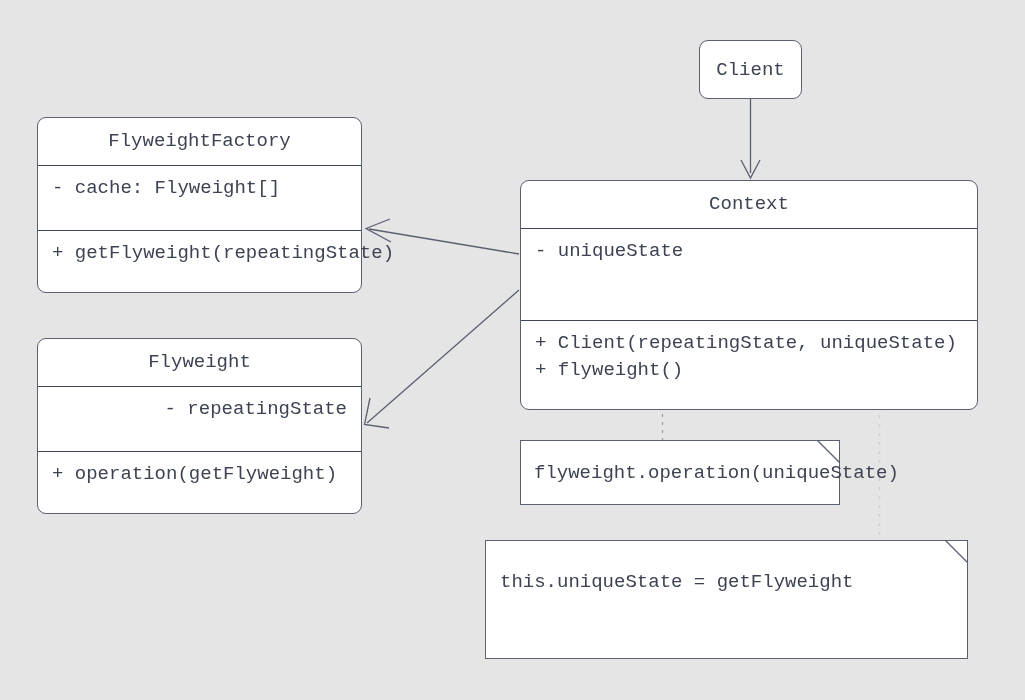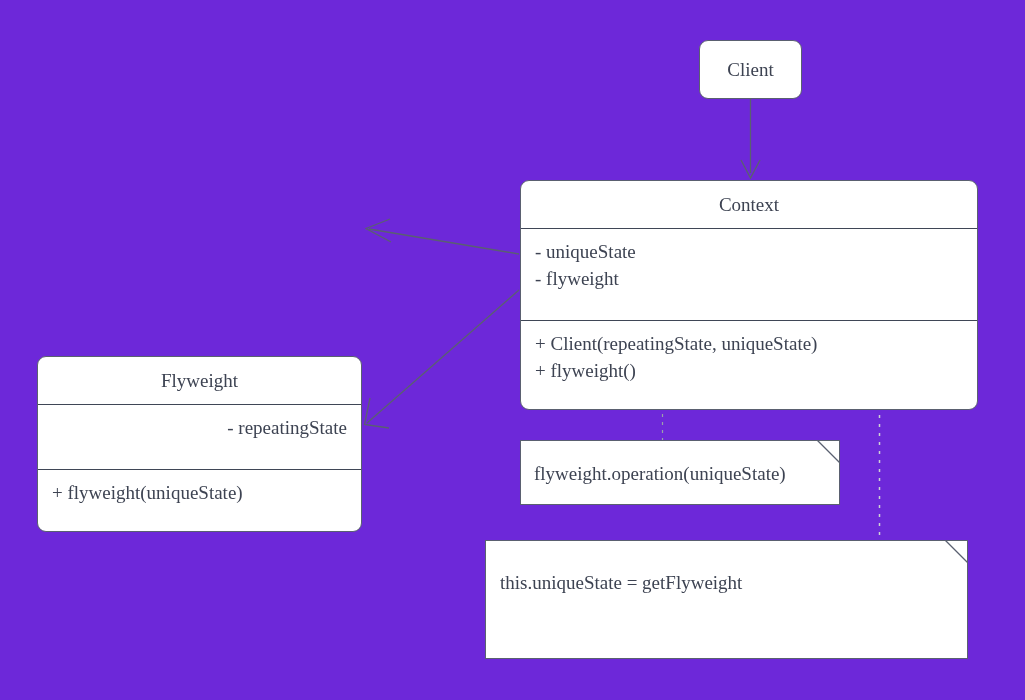--- a/index.html
+++ b/index.html
@@ -4,23 +4,23 @@
 <style>
   html, body {
     margin: 0;
     padding: 0;
     background: #ffffff;
   }
   #canvas {
     position: relative;
     width: 1025px;
     height: 700px;
-    background: #6d28d9;
+    background: #e5e5e5;
     overflow: hidden;
-    font-family: Liberation Serif, serif;
+    font-family: Liberation Mono, monospace;
     color: #3d4352;
   }
   #edges {
     position: absolute;
     left: 0;
     top: 0;
     width: 1025px;
     height: 700px;
     pointer-events: none;
   }
@@ -108,36 +108,44 @@
 
     <g>
       <line x1="879.5" y1="352" x2="879.5" y2="540" stroke="#cdd0d6" stroke-width="1.5" stroke-dasharray="3 6"></line>
     </g>
   </svg>
 
   <div class="node client-box" style="left:699px; top:40px; width:103px; height:59px;">
     <span>Client</span>
   </div>
 
+  <div class="node classbox" style="left:37px; top:117px; width:325px; height:176px;">
+    <div class="compartment class-title">FlyweightFactory</div>
+    <div class="compartment" style="height:65px;">
+      <div class="member">- cache: Flyweight[]</div>
+    </div>
+    <div class="compartment" style="height:62px;">
+      <div class="member">+ getFlyweight(repeatingState)</div>
+    </div>
+  </div>
 
-  <div class="node classbox" style="left:37px; top:356px; width:325px; height:176px;">
+  <div class="node classbox" style="left:37px; top:338px; width:325px; height:176px;">
     <div class="compartment class-title">Flyweight</div>
     <div class="compartment" style="height:65px;text-align:right;">
       <div class="member">- repeatingState</div>
     </div>
     <div class="compartment" style="height:62px;">
-      <div class="member">+ flyweight(uniqueState)</div>
+      <div class="member">+ operation(getFlyweight)</div>
     </div>
   </div>
 
   <div class="node classbox" style="left:520px; top:180px; width:458px; height:230px;">
     <div class="compartment class-title">Context</div>
     <div class="compartment" style="height:92px;">
       <div class="member">- uniqueState</div>
-      <div class="member">- flyweight</div>
     </div>
     <div class="compartment" style="height:90px;">
       <div class="member">+ Client(repeatingState, uniqueState)</div>
       <div class="member">+ flyweight()</div>
     </div>
   </div>
 
   <div class="note" style="left:520px; top:440px; width:320px; height:65px;">
     <svg class="note-fold" viewBox="0 0 23 23">
       <path d="M0.5 0.5 L22.5 22.5" stroke="#5a6070" stroke-width="1.3" fill="none"></path>

